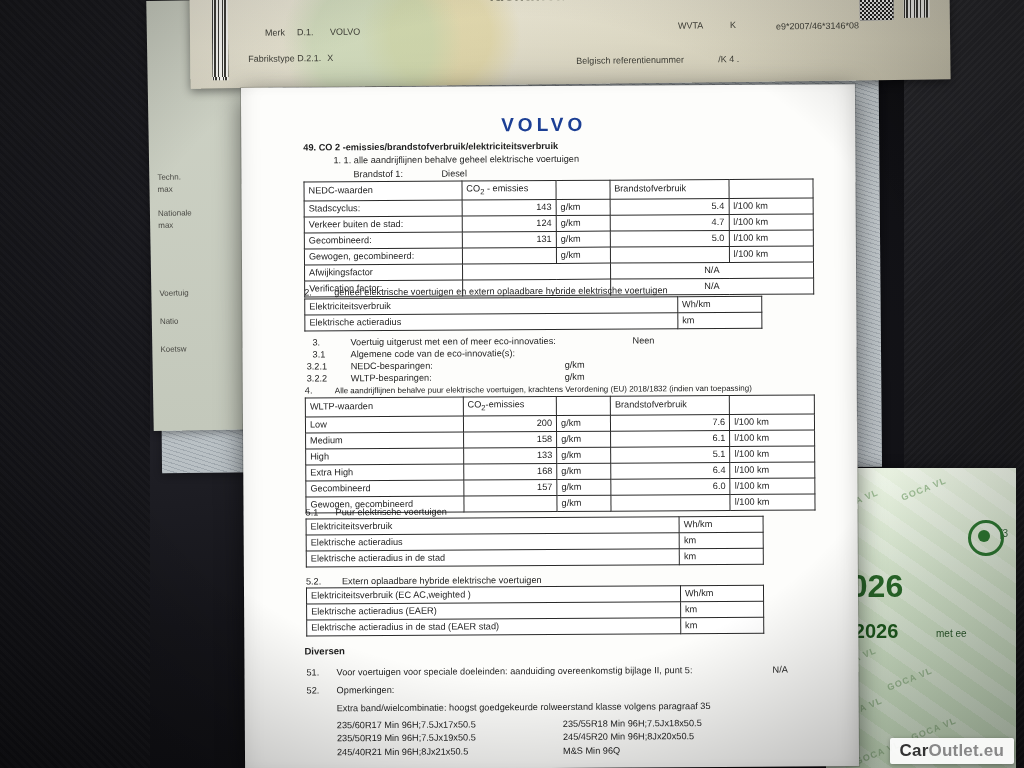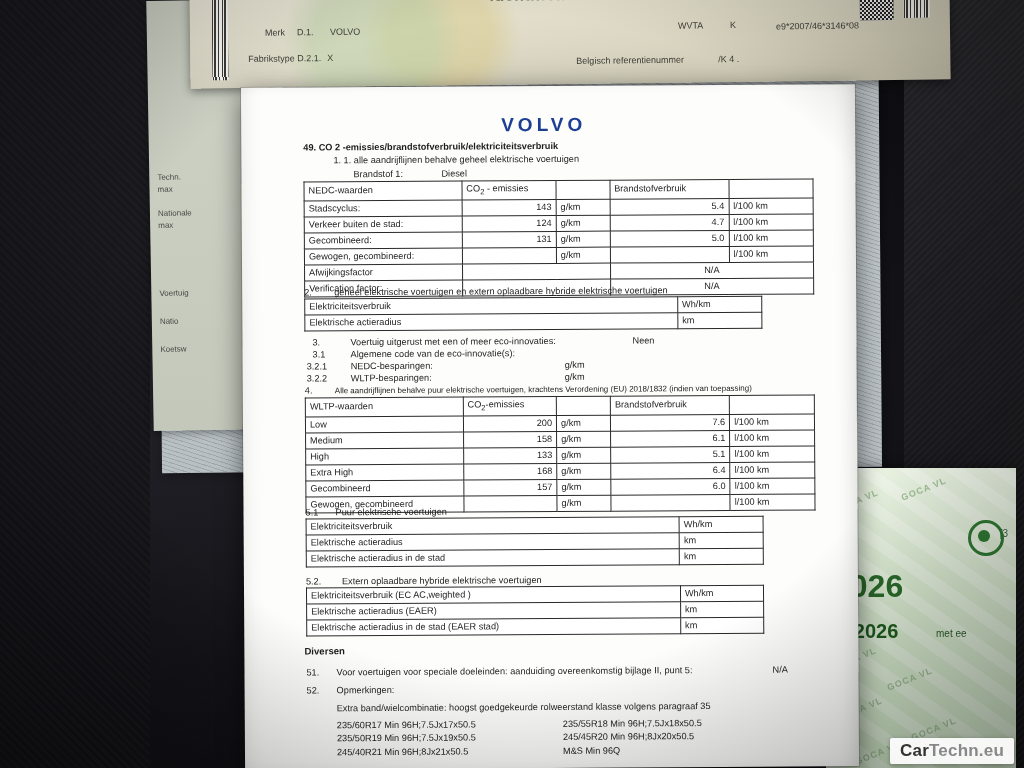--- a/index.html
+++ b/index.html
@@ -451,16 +451,16 @@
         <div>M&amp;S Min 96Q</div>
       </div>
 
     </div>
   </div>
   <div class="sheet-shadow"></div>
 
   <div class="vignette"></div>
 
   <div class="watermark">
-    <span>Car</span><span class="wm-out">Techn.eu</span>
+    <span>Car</span><span class="wm-out">Outlet.eu</span>
   </div>
 
 </div>
 
 </body></html>

